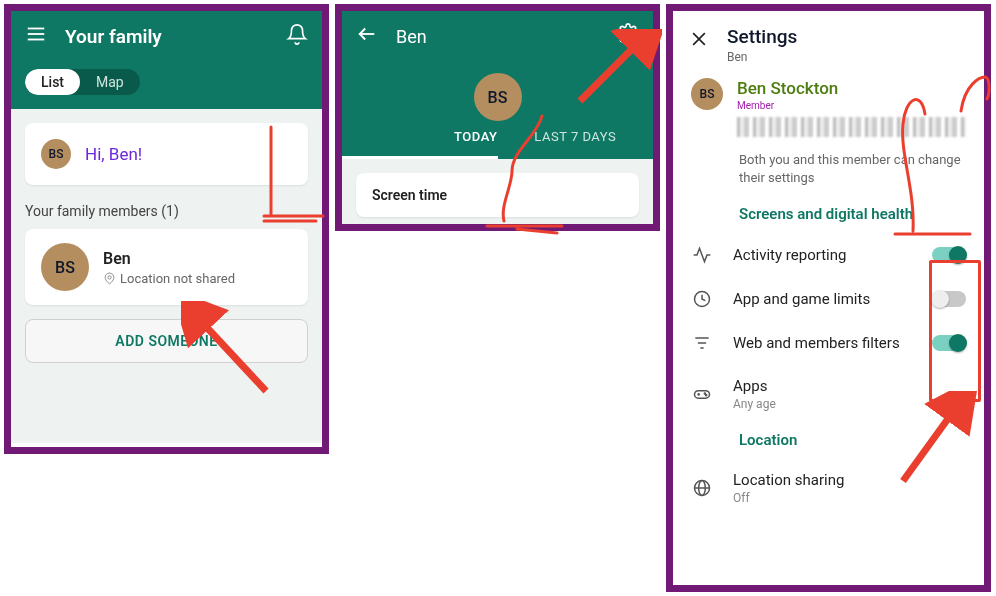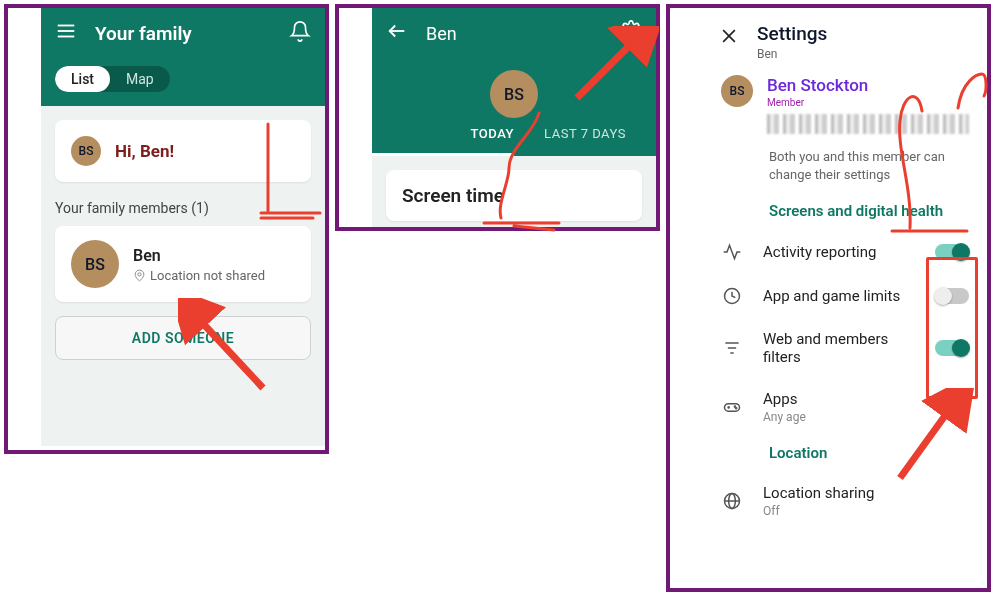--- a/index.html
+++ b/index.html
@@ -1,66 +1,66 @@
 <!DOCTYPE html>
 <html><head>
 <meta charset="utf-8">
 <style>
 * { margin: 0; padding: 0; box-sizing: border-box; font-family: -apple-system, BlinkMacSystemFont, "Segoe UI", Roboto, Arial, sans-serif; }
 body { background: #fff; padding: 4px; display: flex; gap: 6px; align-items: flex-start; }
 
-.panel { border: 4px solid #701a75; background: #fff; position: relative; padding-left: 33px; }
+.panel { border: 7px solid #701a75; background: #fff; position: relative; }
 .panel1 { width: 325px; height: 450px; }
 .panel2 { width: 325px; height: 227px; }
 .panel3 { width: 325px; height: 588px; }
 
 
 .p1-header { background: #0f7864; color: #fff; }
 .p1-topbar { display: flex; align-items: center; padding: 12px 14px; }
 .p1-title { font-size: 19px; font-weight: 600; flex: 1; margin-left: 18px; }
 .hamburger-icon svg, .bell-icon svg { width: 22px; height: 22px; }
 .p1-tabs { display: flex; padding: 8px 14px 14px; }
 .tabpill { background: #0a5a4b; border-radius: 20px; display: flex; overflow: hidden; }
 .tabpill .tab { padding: 5px 16px; font-size: 14px; color: #cfe5df; cursor: pointer; }
 .tabpill .tab.active { background: #fff; color: #222; border-radius: 20px; font-weight: 500; }
 
 .p1-body { background: #eef2f1; padding: 14px 14px 0; height: calc(100% - 102px); }
 .card { background: #fff; border-radius: 8px; box-shadow: 0 1px 2px rgba(0,0,0,0.08); padding: 16px; }
 .greeting-card { display: flex; align-items: center; gap: 14px; margin-bottom: 18px; }
 .avatar { width: 30px; height: 30px; border-radius: 50%; background: #b58e5f; color: #0f172a; display: flex; align-items: center; justify-content: center; font-size: 12px; font-weight: 500; }
 .avatar.lg { width: 48px; height: 48px; font-size: 16px; }
 .avatar-sm { width: 32px; height: 32px; font-size: 12px; }
-.greet-text { font-size: 17px; font-weight: 700; color: #7f1d1d; }
+.greet-text { font-size: 17px; font-weight: 400; color: #6d28d9; }
 .section-label { font-size: 14px; color: #444; margin-bottom: 10px; }
 .member-card { display: flex; align-items: center; gap: 14px; padding: 14px 16px; }
 .member-name { font-size: 16px; font-weight: 600; color: #222; margin-bottom: 3px; }
 .member-sub { font-size: 13px; color: #666; display: flex; align-items: center; gap: 4px; }
 .loc-icon { width: 13px; height: 13px; }
 .add-btn { width: 100%; border: 1px solid #d0d0d0; background: #f7f7f7; border-radius: 8px; padding: 13px; margin-top: 14px; font-size: 14px; font-weight: 600; letter-spacing: 0.5px; color: #0f7864; cursor: pointer; }
 
 
 .p2-header { background: #0f7864; color: #fff; height: 148px; position: relative; }
 .p2-topbar { display: flex; align-items: center; padding: 12px 14px; }
 .p2-title { font-size: 18px; flex: 1; margin-left: 18px; }
 .back-icon svg, .gear-icon svg { width: 22px; height: 22px; }
 .p2-avatar-wrap { display: flex; justify-content: center; position: absolute; top: 62px; left: 0; right: 0; }
 .p2-tabs { position: absolute; bottom: 0; left: 0; right: 0; display: flex; }
 .p2-tab { flex: 1; text-align: center; padding: 12px 0; font-size: 13px; letter-spacing: 0.5px; color: #cfe5df; cursor: pointer; }
 .p2-tab.active { color: #fff; border-bottom: 3px solid #fff; font-weight: 500; text-align: right; }
 .p2-body { background: #eef2f1; padding: 14px; height: calc(100% - 148px); }
 .st-card { padding: 14px 16px; }
-.st-label { font-size: 19px; font-weight: 600; color: #222; }
+.st-label { font-size: 14px; font-weight: 600; color: #222; }
 
 
 .p3-topbar { display: flex; align-items: flex-start; padding: 14px 16px 6px; gap: 18px; }
 .close-icon svg { width: 20px; height: 20px; }
 .p3-title { font-size: 19px; font-weight: 500; color: #0f172a; }
 .p3-subtitle { font-size: 12px; color: #666; margin-top: 2px; }
 .p3-profile { display: flex; gap: 14px; padding: 8px 18px 10px 18px; align-items: flex-start; }
-.p3-name { font-size: 17px; font-weight: 500; color: #6d28d9; }
+.p3-name { font-size: 17px; font-weight: 500; color: #4d7c0f; }
 .p3-role { font-size: 10px; color: #a21caf; margin-top: 2px; }
 .p3-blur { height: 20px; margin-top: 6px; background: repeating-linear-gradient(90deg, #bbb 0 3px, #eee 3px 7px, #ccc 7px 12px, #fff 12px 16px); filter: blur(1px); }
 .p3-note { font-size: 13px; color: #666; padding: 4px 18px 10px 66px; line-height: 1.4; }
 .p3-section-h { font-size: 15px; font-weight: 600; color: #0f7864; padding: 8px 18px 10px 66px; }
 .p3-row { display: flex; align-items: center; padding: 12px 18px; gap: 20px; }
 .p3-row-icon { width: 22px; display: flex; justify-content: center; color: #555; }
 .p3-row-icon svg { width: 20px; height: 20px; }
 .p3-row-body { flex: 1; }
 .p3-row-label { font-size: 15px; color: #222; }
 .p3-row-sub { font-size: 12px; color: #888; margin-top: 2px; }

